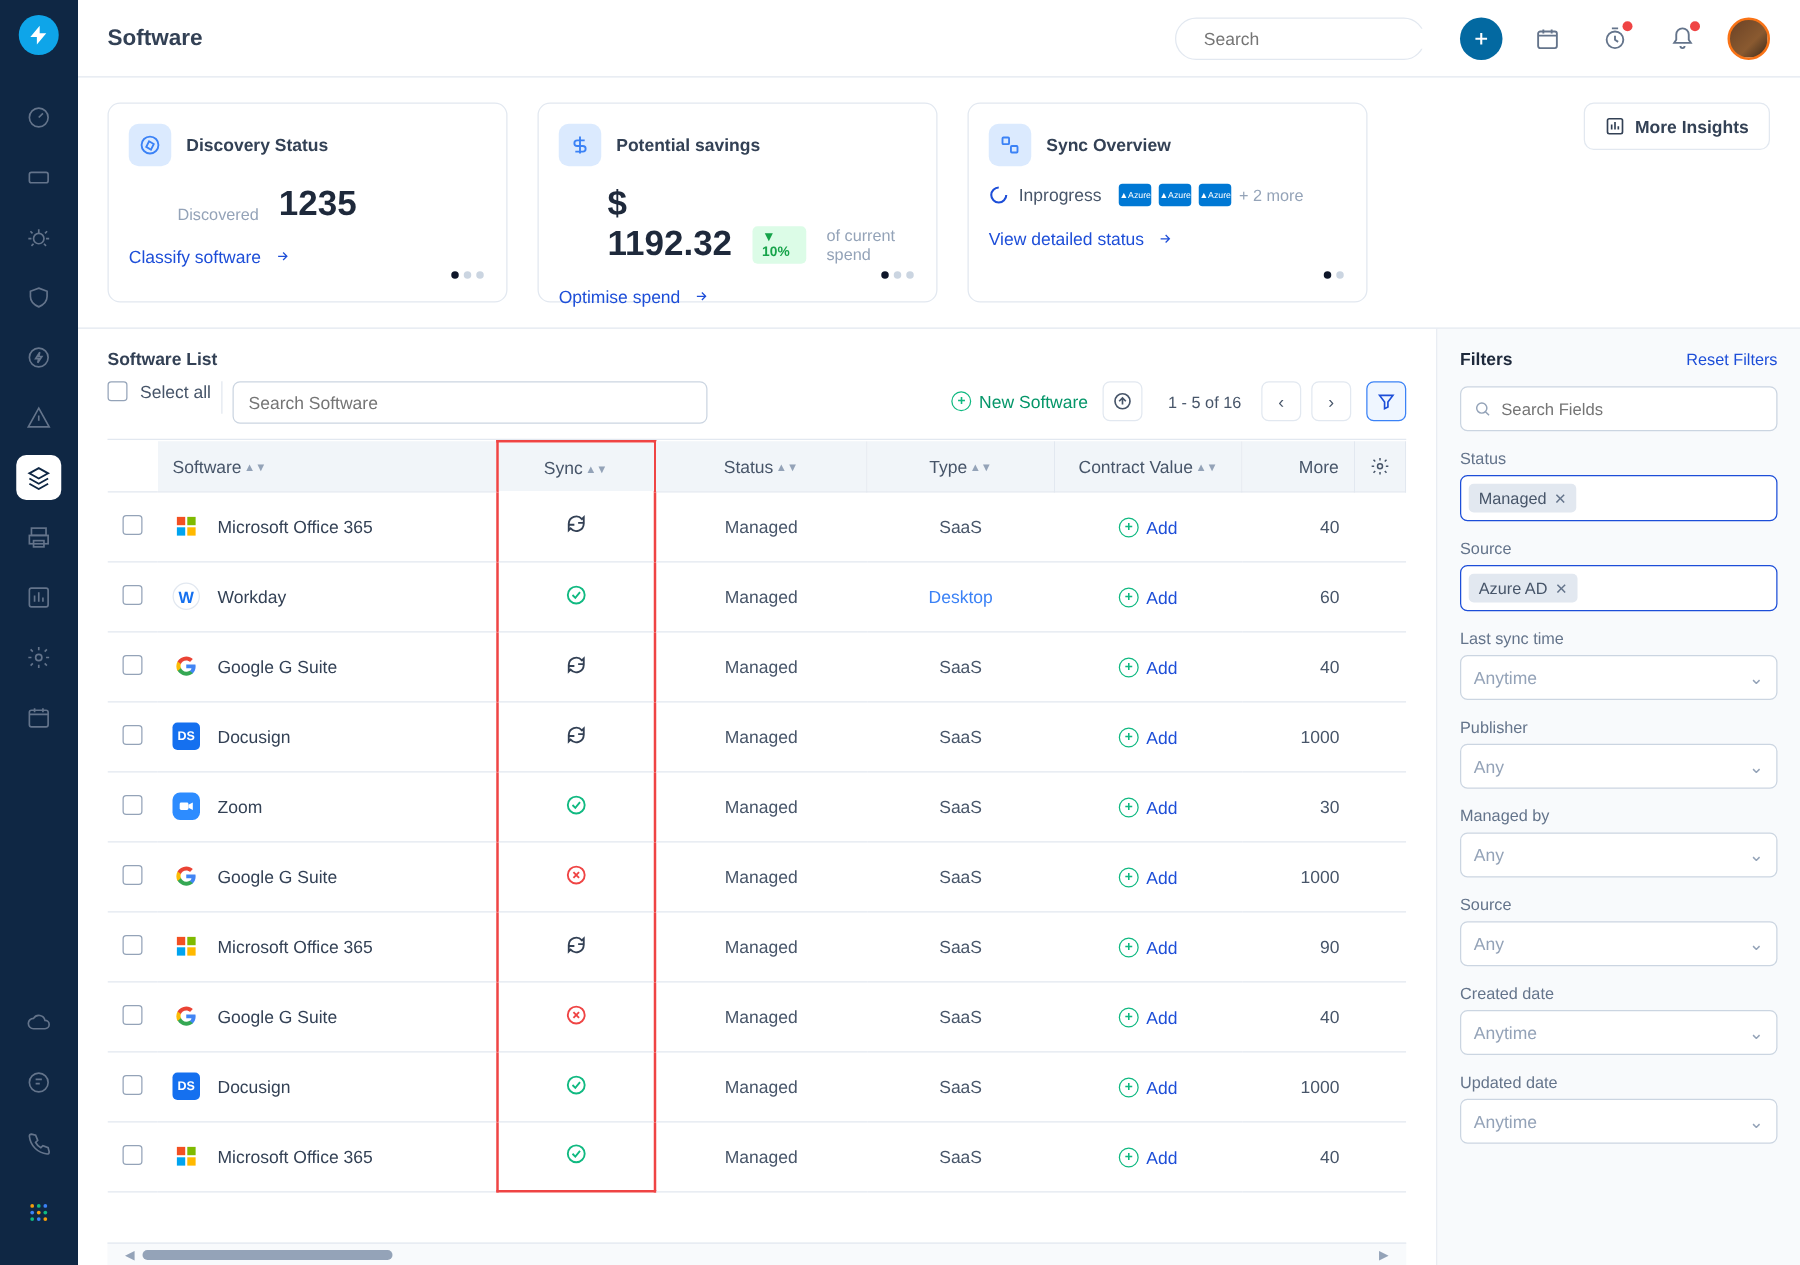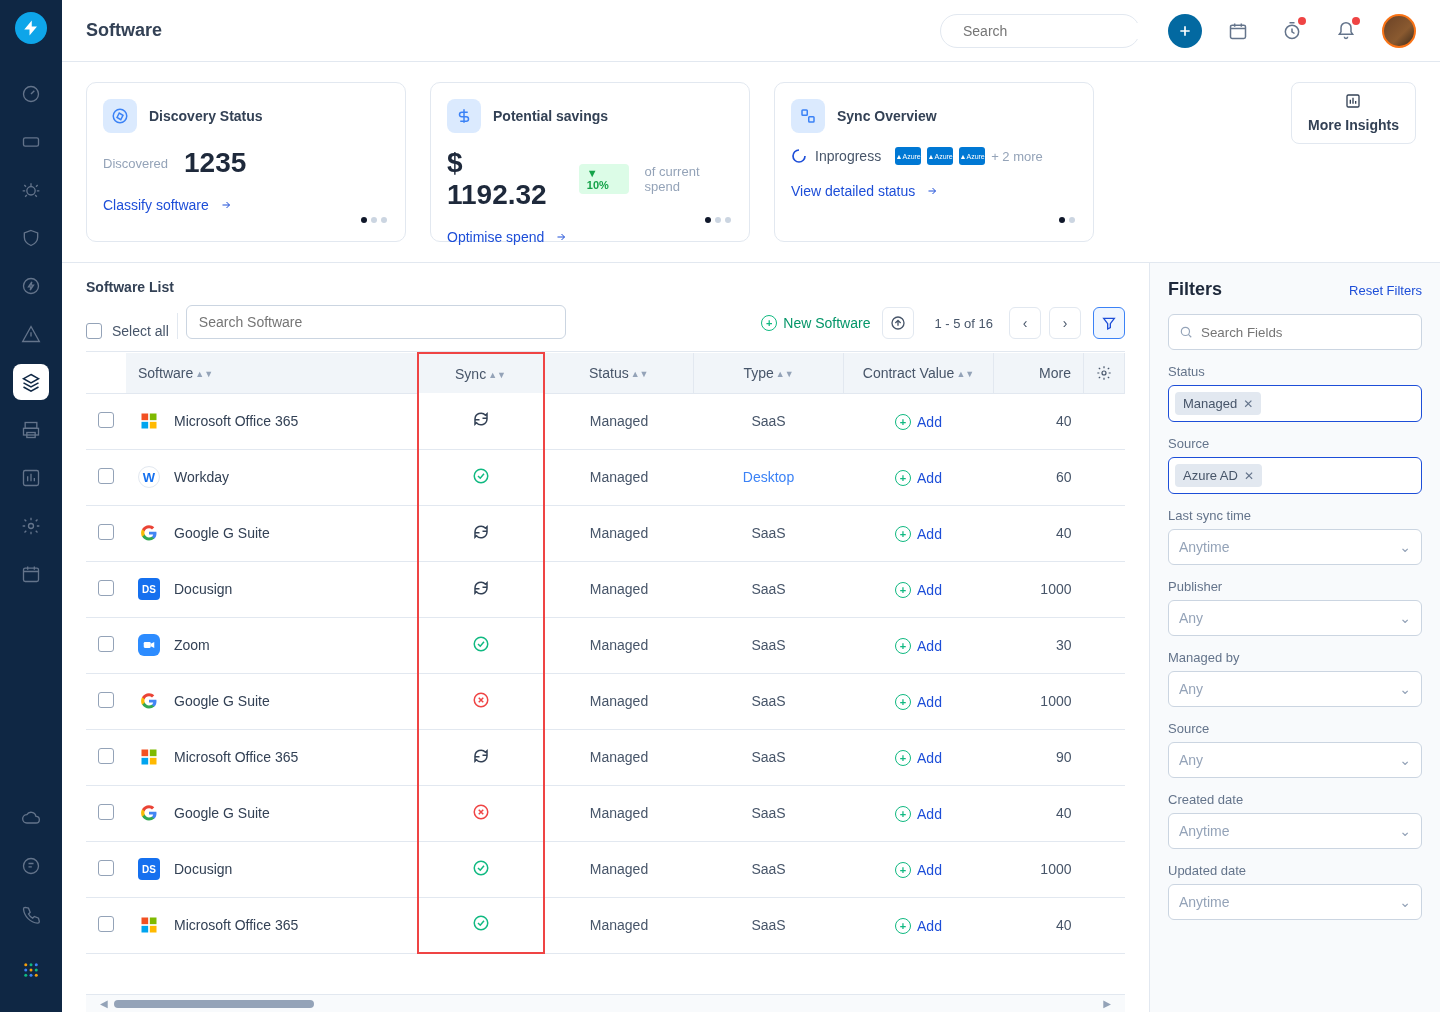--- a/index.html
+++ b/index.html
@@ -29,60 +29,60 @@
 
 
 .cards-row { padding: 20px 24px; display: flex; gap: 24px; border-bottom: 1px solid #e2e8f0; }
 .card { border: 1px solid #e2e8f0; border-radius: 10px; padding: 16px; position: relative; }
 .card.c1 { width: 320px; height: 160px; }
 .card.c2 { width: 320px; height: 160px; }
 .card.c3 { width: 320px; height: 160px; }
 .card-head { display: flex; align-items: center; gap: 12px; margin-bottom: 14px; }
 .card-icon { width: 34px; height: 34px; border-radius: 8px; background: #dbeafe; display: flex; align-items: center; justify-content: center; color: #3b82f6; }
 .card-title { font-weight: 600; color: #334155; }
-.card-body { display: flex; align-items: center; gap: 16px; }
+.card-body { display: flex; align-items: flex-end; gap: 16px; margin-left: 39px; }
 .card-label-sm { font-size: 13px; color: #94a3b8; }
 .card-big { font-size: 28px; font-weight: 700; color: #1e293b; }
 .pill-green { background: #dcfce7; color: #16a34a; font-size: 11px; padding: 3px 8px; border-radius: 4px; font-weight: 600;}
 .card-link { color: #1d4ed8; font-weight: 500; display: flex; align-items: center; gap: 8px; margin-top: 18px; }
 .dots-ind { position: absolute; bottom: 18px; right: 18px; display: flex; gap: 4px; }
 .dots-ind span { width: 6px; height: 6px; border-radius: 50%; background: #cbd5e1; }
 .dots-ind span.on { background: #0f172a; }
 .azure-badge { width: 26px; height: 18px; background: #0078d4; color: #fff; font-size: 7px; border-radius: 3px; display: inline-flex; align-items: center; justify-content: center; }
 .inprog { display: flex; align-items: center; gap: 8px; color: #475569; font-size: 14px; }
 .badges-row { display: flex; align-items: center; gap: 6px; }
 .more-insights { margin-left: auto; }
-.more-insights-btn { border: 1px solid #e2e8f0; border-radius: 8px; padding: 10px 16px; font-weight: 600; color: #334155; display: flex; align-items: center; gap: 8px; cursor:pointer;flex-direction:column;}
+.more-insights-btn { border: 1px solid #e2e8f0; border-radius: 8px; padding: 10px 16px; font-weight: 600; color: #334155; display: flex; align-items: center; gap: 8px; cursor:pointer;}
 
 
 .list-section { flex: 1; display: flex; overflow: hidden; }
 .list-main { flex: 1; padding: 16px 24px 0 24px; display: flex; flex-direction: column; overflow: hidden; border-right: 1px solid #e2e8f0; }
 .list-title { font-weight: 600; color: #334155; margin-bottom: 10px; }
-.list-toolbar { display: flex; align-items: flex-end; gap: 8px; margin-bottom: 12px; }
+.list-toolbar { display: flex; align-items: flex-start; gap: 8px; margin-bottom: 12px; }
 .checkbox { width: 16px; height: 16px; border: 1.5px solid #94a3b8; border-radius: 3px; display: inline-block; }
 .select-all { display: flex; align-items: center; gap: 10px; color: #475569; }
 .divider-v { width: 1px; height: 26px; background: #e2e8f0; }
 .search-soft { width: 380px; height: 34px; border: 1.5px solid #cbd5e1; border-radius: 6px; padding: 0 12px; display: flex; align-items: center; }
 .search-soft input { border: none; outline: none; width: 100%; font-size: 14px; }
 .toolbar-right { margin-left: auto; display: flex; align-items: center; gap: 12px; }
 .new-soft { color: #059669; font-weight: 500; display: flex; align-items: center; gap: 6px; }
 .sq-btn { width: 32px; height: 32px; border: 1px solid #e2e8f0; border-radius: 6px; display: flex; align-items: center; justify-content: center; color: #475569; cursor:pointer;}
 .pager { display: flex; align-items: center; gap: 8px; }
 .pager-text { color: #475569; font-size: 13px; padding: 0 8px; }
 .filter-btn { border: 1.5px solid #3b82f6; color: #1d4ed8; background:#eff6ff;}
 
 
 .table-wrap { flex: 1; overflow: auto; border-top: 1px solid #e2e8f0; }
 table { border-collapse: collapse; width: 100%; }
 th, td { border-bottom: 1px solid #e2e8f0; padding: 0 12px; height: 56px; text-align: left; font-size: 14px; }
 thead th { background: #f1f5f9; color: #475569; font-weight: 500; position: sticky; top: 0; height: 40px; border-right: 1px solid #e2e8f0;}
 thead th:first-child { border-right: none;}
 th.checkbox-col, td.checkbox-col { width: 34px; text-align: center; border-right:none; background:#fff;}
 .col-sync { width: 126px; text-align: center; }
-.col-status { width: 150px; text-align: center;}
+.col-status { width: 170px; text-align: center;}
 .col-type { width: 150px; text-align: center;}
 .col-contract { width: 150px; text-align: center;}
 .col-users { width: 90px; text-align: right;}
 .col-cog { width: 40px; text-align: center;}
 th.col-sync { border: 2px solid #ef4444; border-bottom:none; }
 td.col-sync { border-left: 2px solid #ef4444; border-right: 2px solid #ef4444; }
 tr:last-child td.col-sync { border-bottom: 2px solid #ef4444; }
 .sort-icons { font-size: 9px; color: #94a3b8; margin-left: 2px; display: inline-flex; flex-direction: column; line-height: 6px; vertical-align: middle;}
 .app-cell { display: flex; align-items: center; gap: 14px; font-weight: 500; color: #334155; text-align: center;}
 .app-ic { width: 22px; height: 22px; border-radius: 4px; display: flex; align-items: center; justify-content: center; font-size: 13px; font-weight: 700; }
@@ -94,21 +94,21 @@
 .sync-ic { width:18px; height:18px; display:inline-block;}
 .add-link { color:#1d4ed8; font-weight:500; display:inline-flex; align-items:center; gap:6px;}
 .add-plus { width:16px; height:16px; border:1.5px solid #10b981; border-radius:50%; display:inline-flex; align-items:center; justify-content:center; color:#10b981; font-size:11px; font-weight:700;}
 .scrollbar-mock { height: 18px; background:#f8fafc; border-top:1px solid #e2e8f0; display:flex; align-items:center; padding:0 8px;}
 .scroll-thumb { width:200px; height:8px; background:#94a3b8; border-radius:4px;}
 .scroll-arrow { color:#94a3b8; font-size:10px; padding:0 6px;}
 
 
 .filters { width: 290px; background: #f8fafc; padding: 16px 18px 70px 18px; overflow-y: auto; position:relative;}
 .filters-head { display: flex; align-items: baseline; justify-content: space-between; margin-bottom: 14px; }
-.filters-head h3 { font-size: 18px; font-weight: 600; }
+.filters-head h3 { font-size: 14px; font-weight: 600; }
 .reset-link { color: #1d4ed8; font-size: 13px; }
 .f-input { width: 100%; height: 36px; border: 1px solid #cbd5e1; border-radius: 6px; padding: 0 10px; display:flex; align-items:center; gap:8px; background:#fff;}
 .f-input input { border:none; outline:none; flex:1; background:transparent;}
 .f-label { font-size: 13px; color: #64748b; margin: 14px 0 6px; }
 .tag-box { border: 1.5px solid #1d4ed8; border-radius: 6px; padding: 6px; background:#fff;}
 .tag { display: inline-flex; align-items: center; gap: 6px; background: #e2e8f0; border-radius: 4px; padding: 4px 8px; font-size: 13px; color:#475569;}
 .tag .x { font-size: 12px; color:#64748b; cursor:pointer;}
 .select-box { width:100%; height:36px; border:1px solid #cbd5e1; border-radius:6px; background:#fff; padding:0 10px; display:flex; align-items:center; justify-content:space-between; color:#94a3b8;}
 .apply-bar { position:absolute; left:16px; right:16px; bottom:12px; }
 .apply-btn { width:100%; height:38px; background:#0f2744; color:#fff; border-radius:6px; font-weight:500; display:flex; align-items:center; justify-content:center;}

